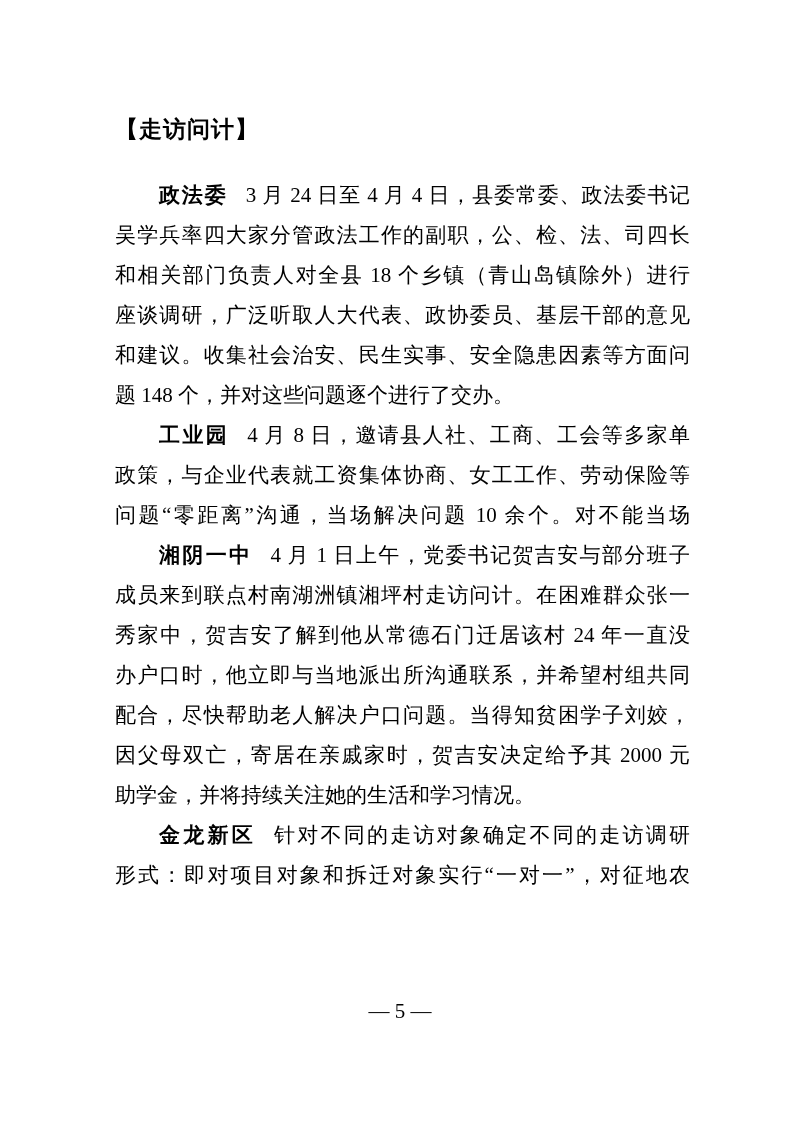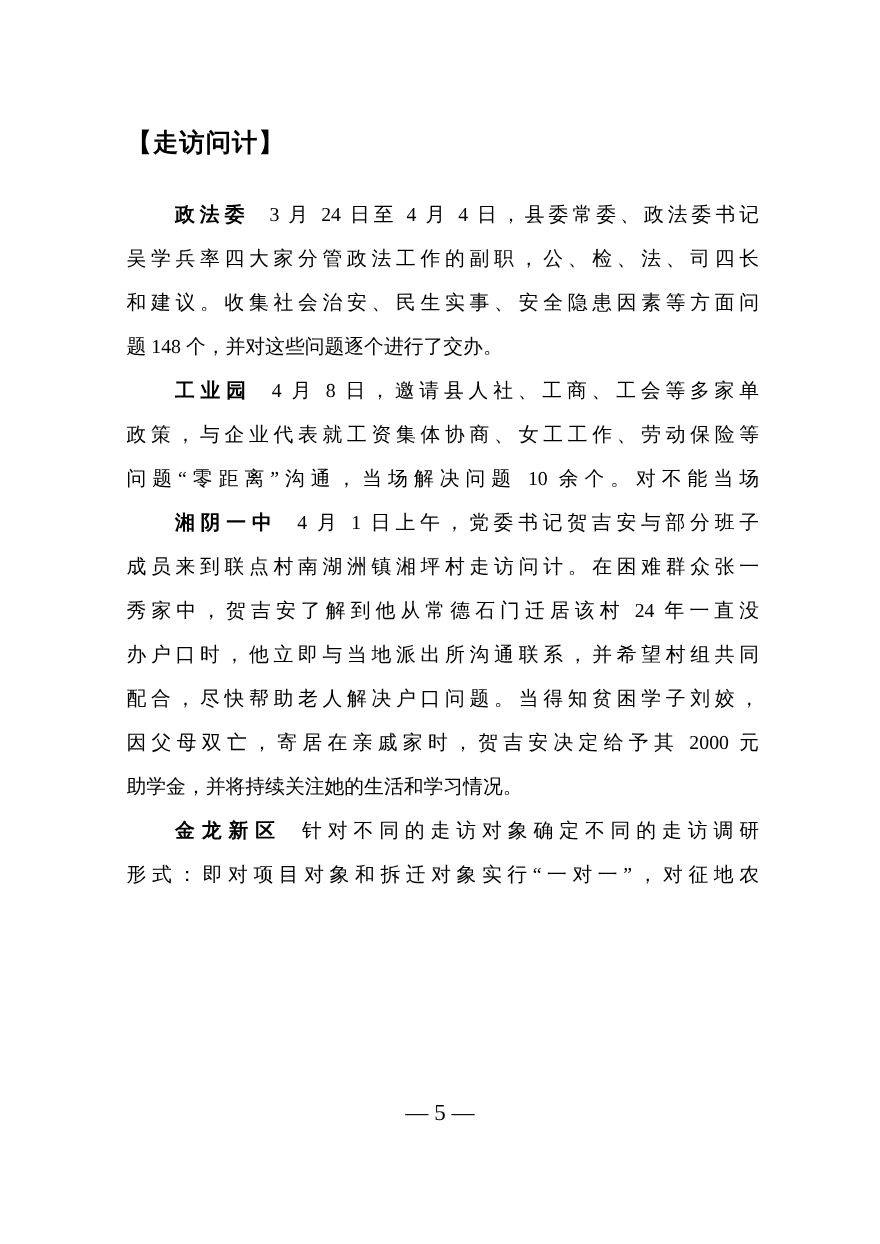--- a/index.html
+++ b/index.html
@@ -33,21 +33,21 @@
     top: 175px;
     width: 575px;
   }
   .para {
     margin: 0;
     padding: 0;
   }
   .line {
     height: 40px;
     line-height: 40px;
-    font-size: 18px;
+    font-size: 21px;
     text-align: justify;
     text-align-last: justify;
     overflow: hidden;
     white-space: normal;
   }
   .line.first {
     text-indent: 44px;
   }
   .line.end {
     text-align: right;
@@ -74,20 +74,22 @@
 
 <div class="page">
 
   <div class="heading">【走访问计】</div>
 
   <div class="content">
 
     <div class="para">
       <div class="line first"><span class="lead">政法委</span><span>3 月 24 日至 4 月 4 日，县委常委、政法委书记</span></div>
       <div class="line">吴学兵率四大家分管政法工作的副职，公、检、法、司四长</div>
+      <div class="line">和相关部门负责人对全县 18 个乡镇（青山岛镇除外）进行</div>
+      <div class="line">座谈调研，广泛听取人大代表、政协委员、基层干部的意见</div>
       <div class="line">和建议。收集社会治安、民生实事、安全隐患因素等方面问</div>
       <div class="line end">题 148 个，并对这些问题逐个进行了交办。</div>
     </div>
 
     <div class="para">
       <div class="line first"><span class="lead">工业园</span><span>4 月 8 日，邀请县人社、工商、工会等多家单</span></div>
       <div class="line">政策，与企业代表就工资集体协商、女工工作、劳动保险等</div>
       <div class="line">问题“零距离”沟通，当场解决问题 10 余个。对不能当场</div>
     </div>
 

